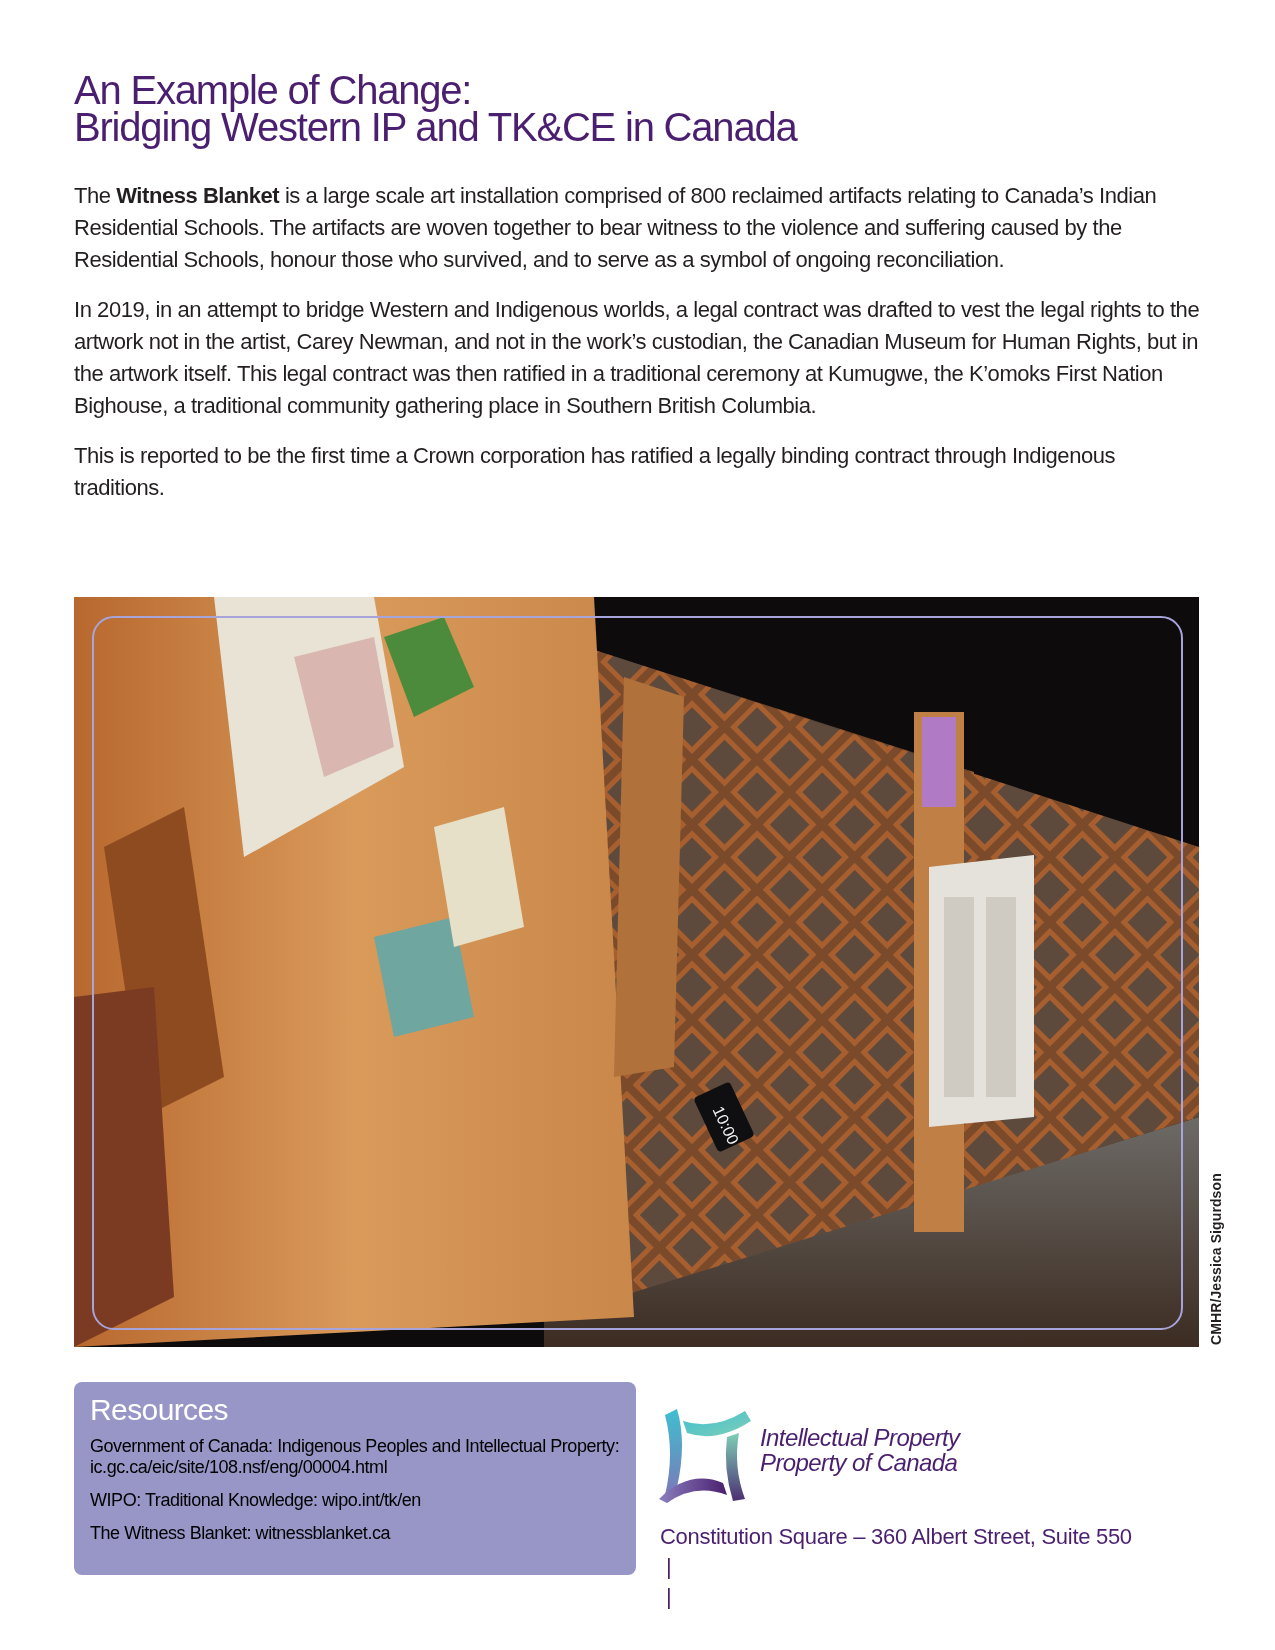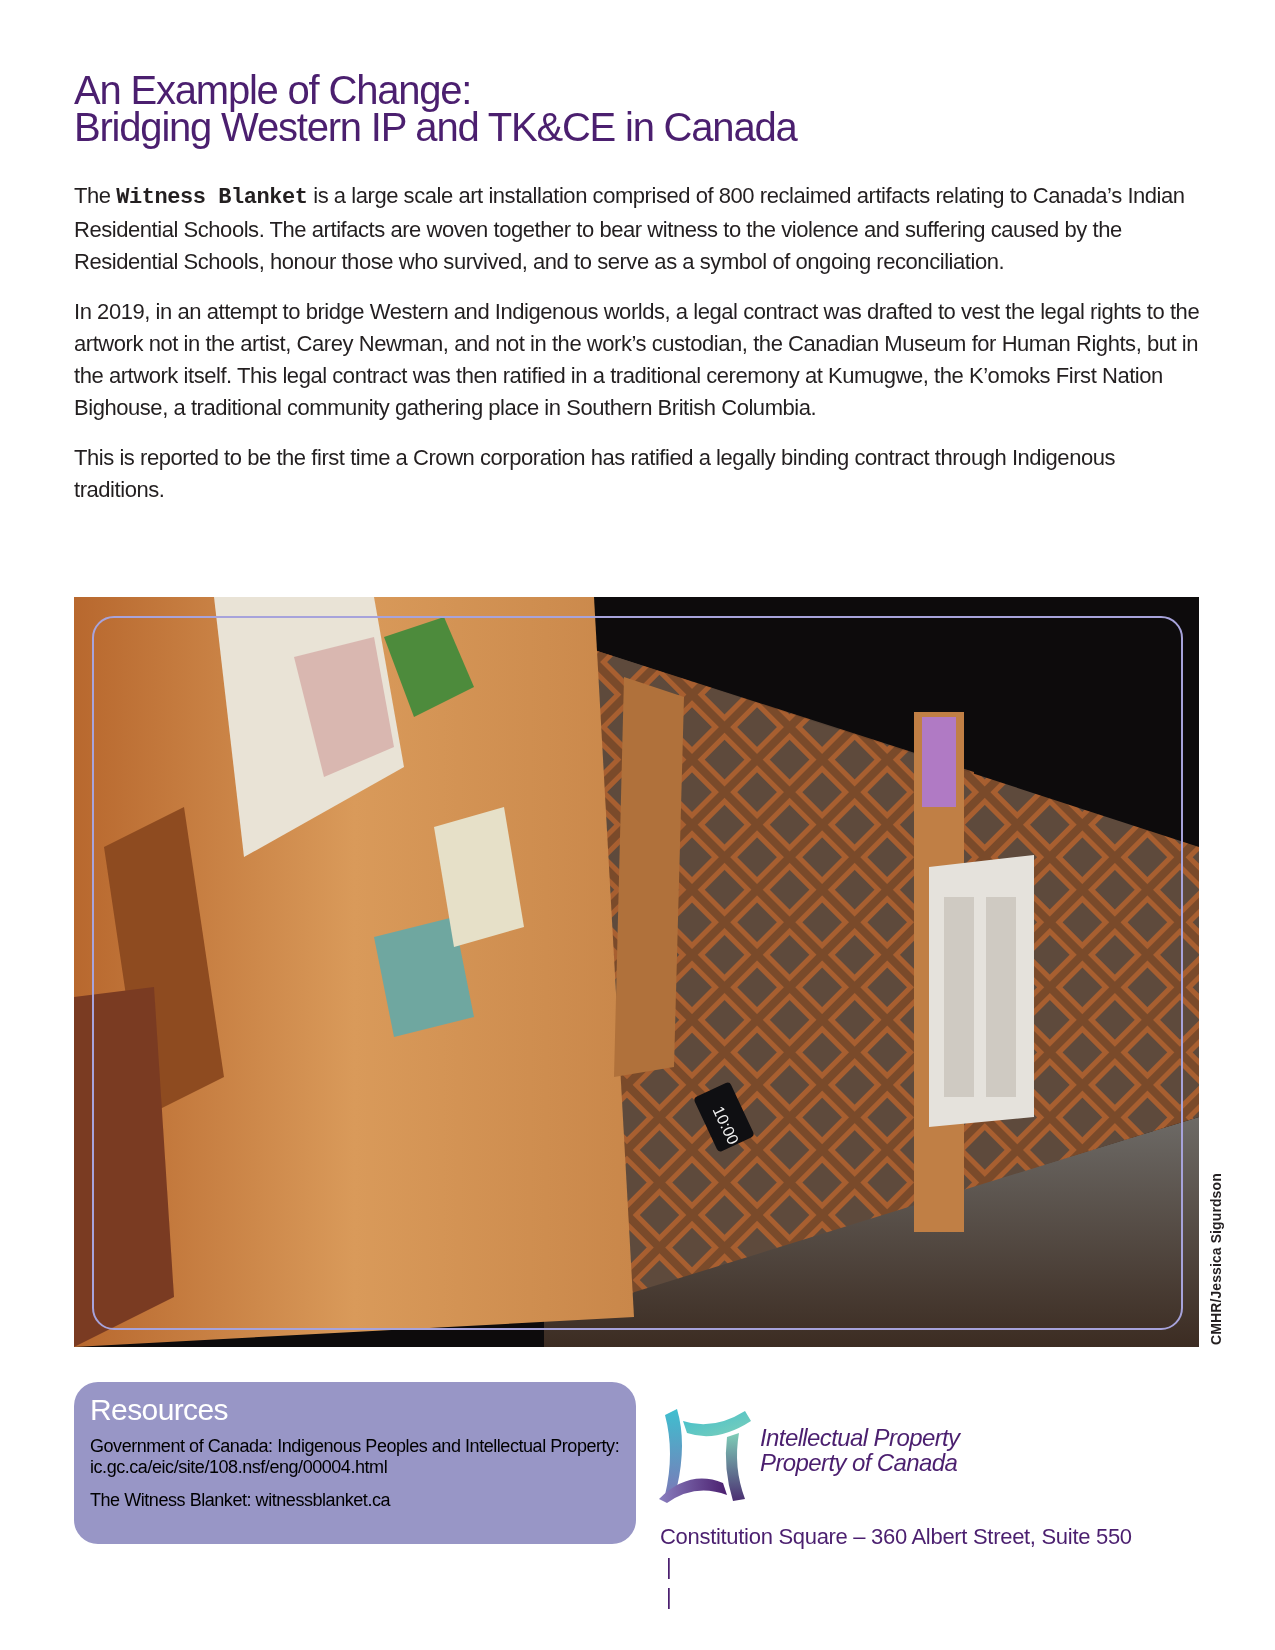--- a/index.html
+++ b/index.html
@@ -12,41 +12,41 @@
     position: absolute; left: 74px; top: 72px; margin: 0;
     font-weight: normal; color: #4b1f6f;
     font-size: 40px; line-height: 37px; letter-spacing: -1.2px;
   }
   .title span { display: block; }
   .body-text {
     position: absolute; left: 74px; top: 180px; width: 1130px;
     font-size: 22px; line-height: 32px; letter-spacing: -0.45px; color: #231f20;
   }
   .body-text p { margin: 0 0 18px 0; }
-  .body-text b { font-weight: bold; font-family: Liberation Mono, monospace; }
+  .body-text b { font-weight: bold; }
 
   .photo {
     position: absolute; left: 74px; top: 597px; width: 1125px; height: 750px;
     overflow: hidden; background: #1b1410;
   }
   .photo svg { display: block; }
   .photo-frame {
     position: absolute; left: 18px; top: 19px; right: 16px; bottom: 17px;
     border: 2px solid #a7a3db; border-radius: 22px; pointer-events: none;
   }
   .credit {
     position: absolute; left: 1208px; top: 1345px;
     transform: rotate(-90deg); transform-origin: left top;
     font-size: 14px; font-weight: bold; white-space: nowrap; color: #231f20;
     letter-spacing: 0.1px;
   }
 
   .resources {
-    position: absolute; left: 74px; top: 1382px; width: 562px; height: 162px;
-    background: #9896c6; border-radius: 24px; color: #ffffff;
+    position: absolute; left: 74px; top: 1382px; width: 562px; height: 193px;
+    background: #9896c6; border-radius: 8px; color: #ffffff;
     box-sizing: border-box; padding: 10px 16px 0 16px;
   }
   .resources h2 {
     margin: 0 0 8px 0; font-weight: normal; font-size: 30px; line-height: 36px;
     letter-spacing: -0.6px; color: #ffffff;
   }
   .resources .item {
     font-size: 18px; line-height: 21px; letter-spacing: -0.45px; margin-bottom: 12px;
     color: #000000;
   }
@@ -117,20 +117,21 @@
     <text x="640" y="520" fill="#f3f3f3" font-size="16" font-family="Liberation Sans, sans-serif" transform="rotate(65 645 515)">10:00</text>
   </svg>
   <div class="photo-frame"></div>
 </div>
 
 <div class="credit">CMHR/Jessica Sigurdson</div>
 
 <div class="resources">
   <h2>Resources</h2>
   <div class="item">Government of Canada: Indigenous Peoples and Intellectual Property: ic.gc.ca/eic/site/108.nsf/eng/00004.html</div>
+  <div class="item">WIPO: Traditional Knowledge: wipo.int/tk/en</div>
   <div class="item">The Witness Blanket: witnessblanket.ca</div>
 </div>
 
 <svg class="logo-mark" viewBox="0 0 100 100">
   <defs>
     <linearGradient id="lg1" x1="0" y1="0" x2="1" y2="1">
       <stop offset="0" stop-color="#3fbfcf"></stop>
         <stop offset="1" stop-color="#7fcfb8"></stop>
     </linearGradient>
     <linearGradient id="lg2" x1="0" y1="0" x2="1" y2="0">

